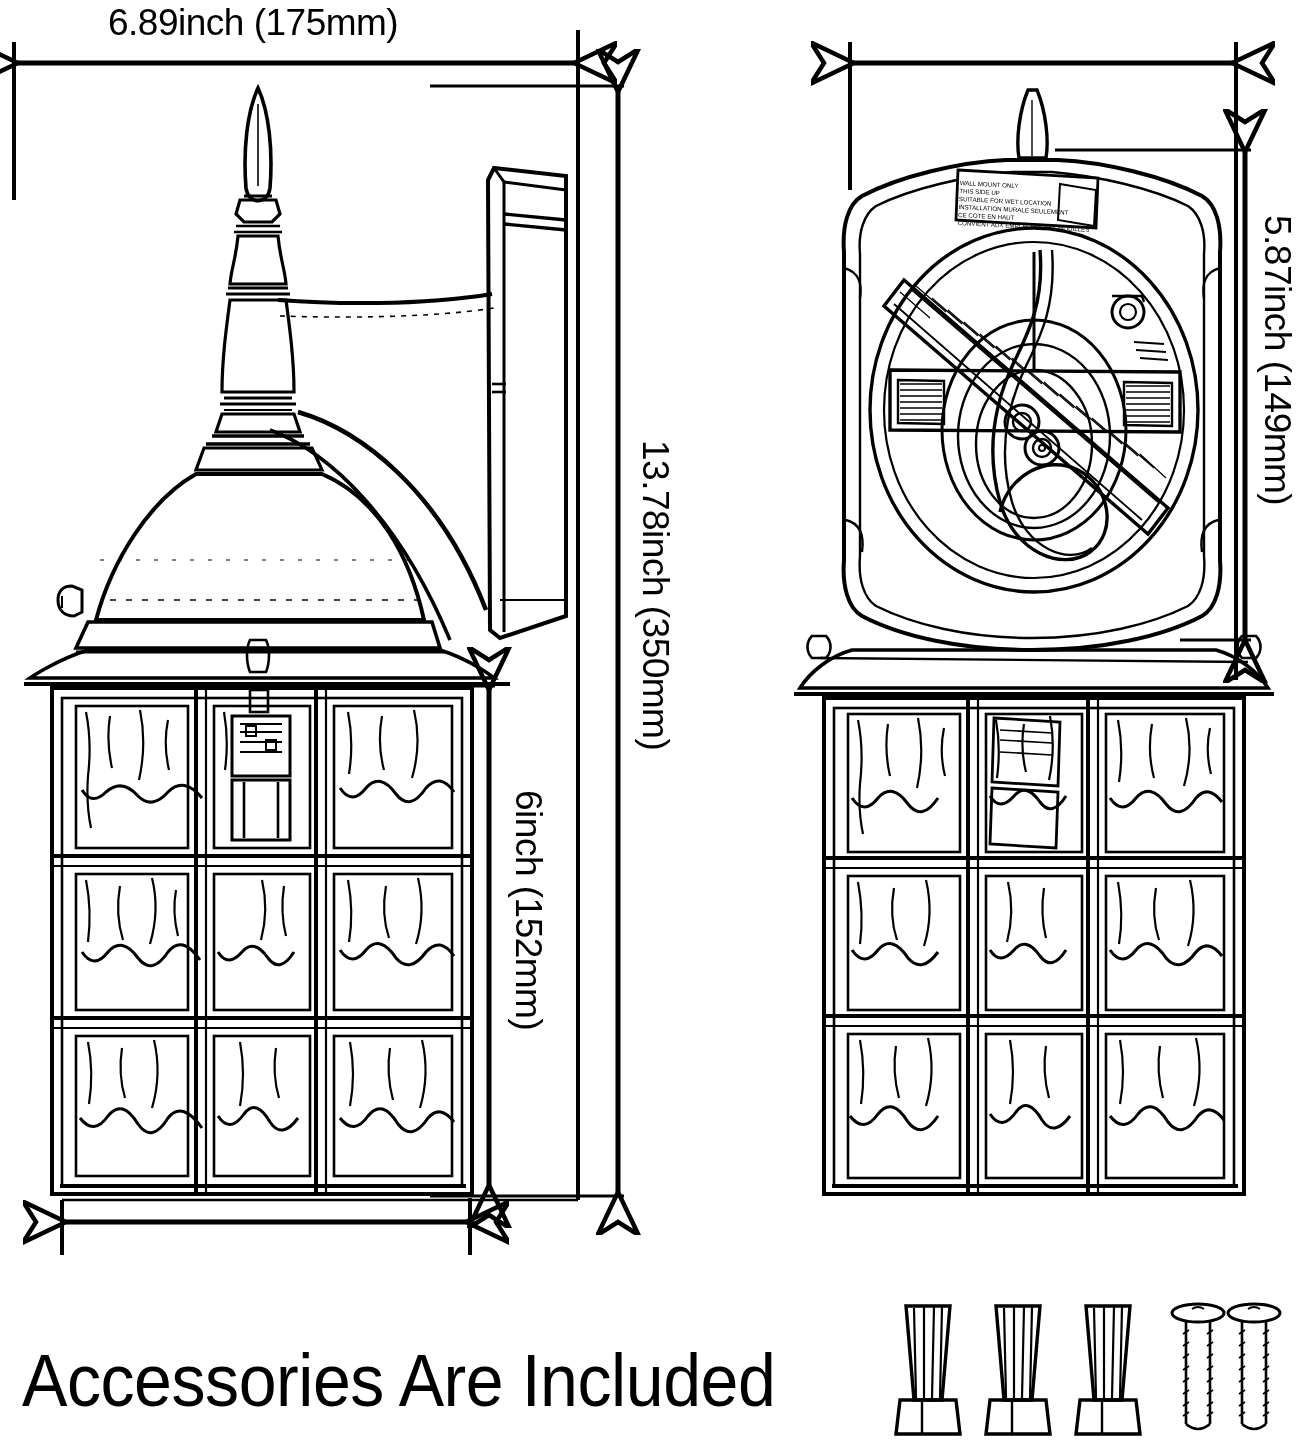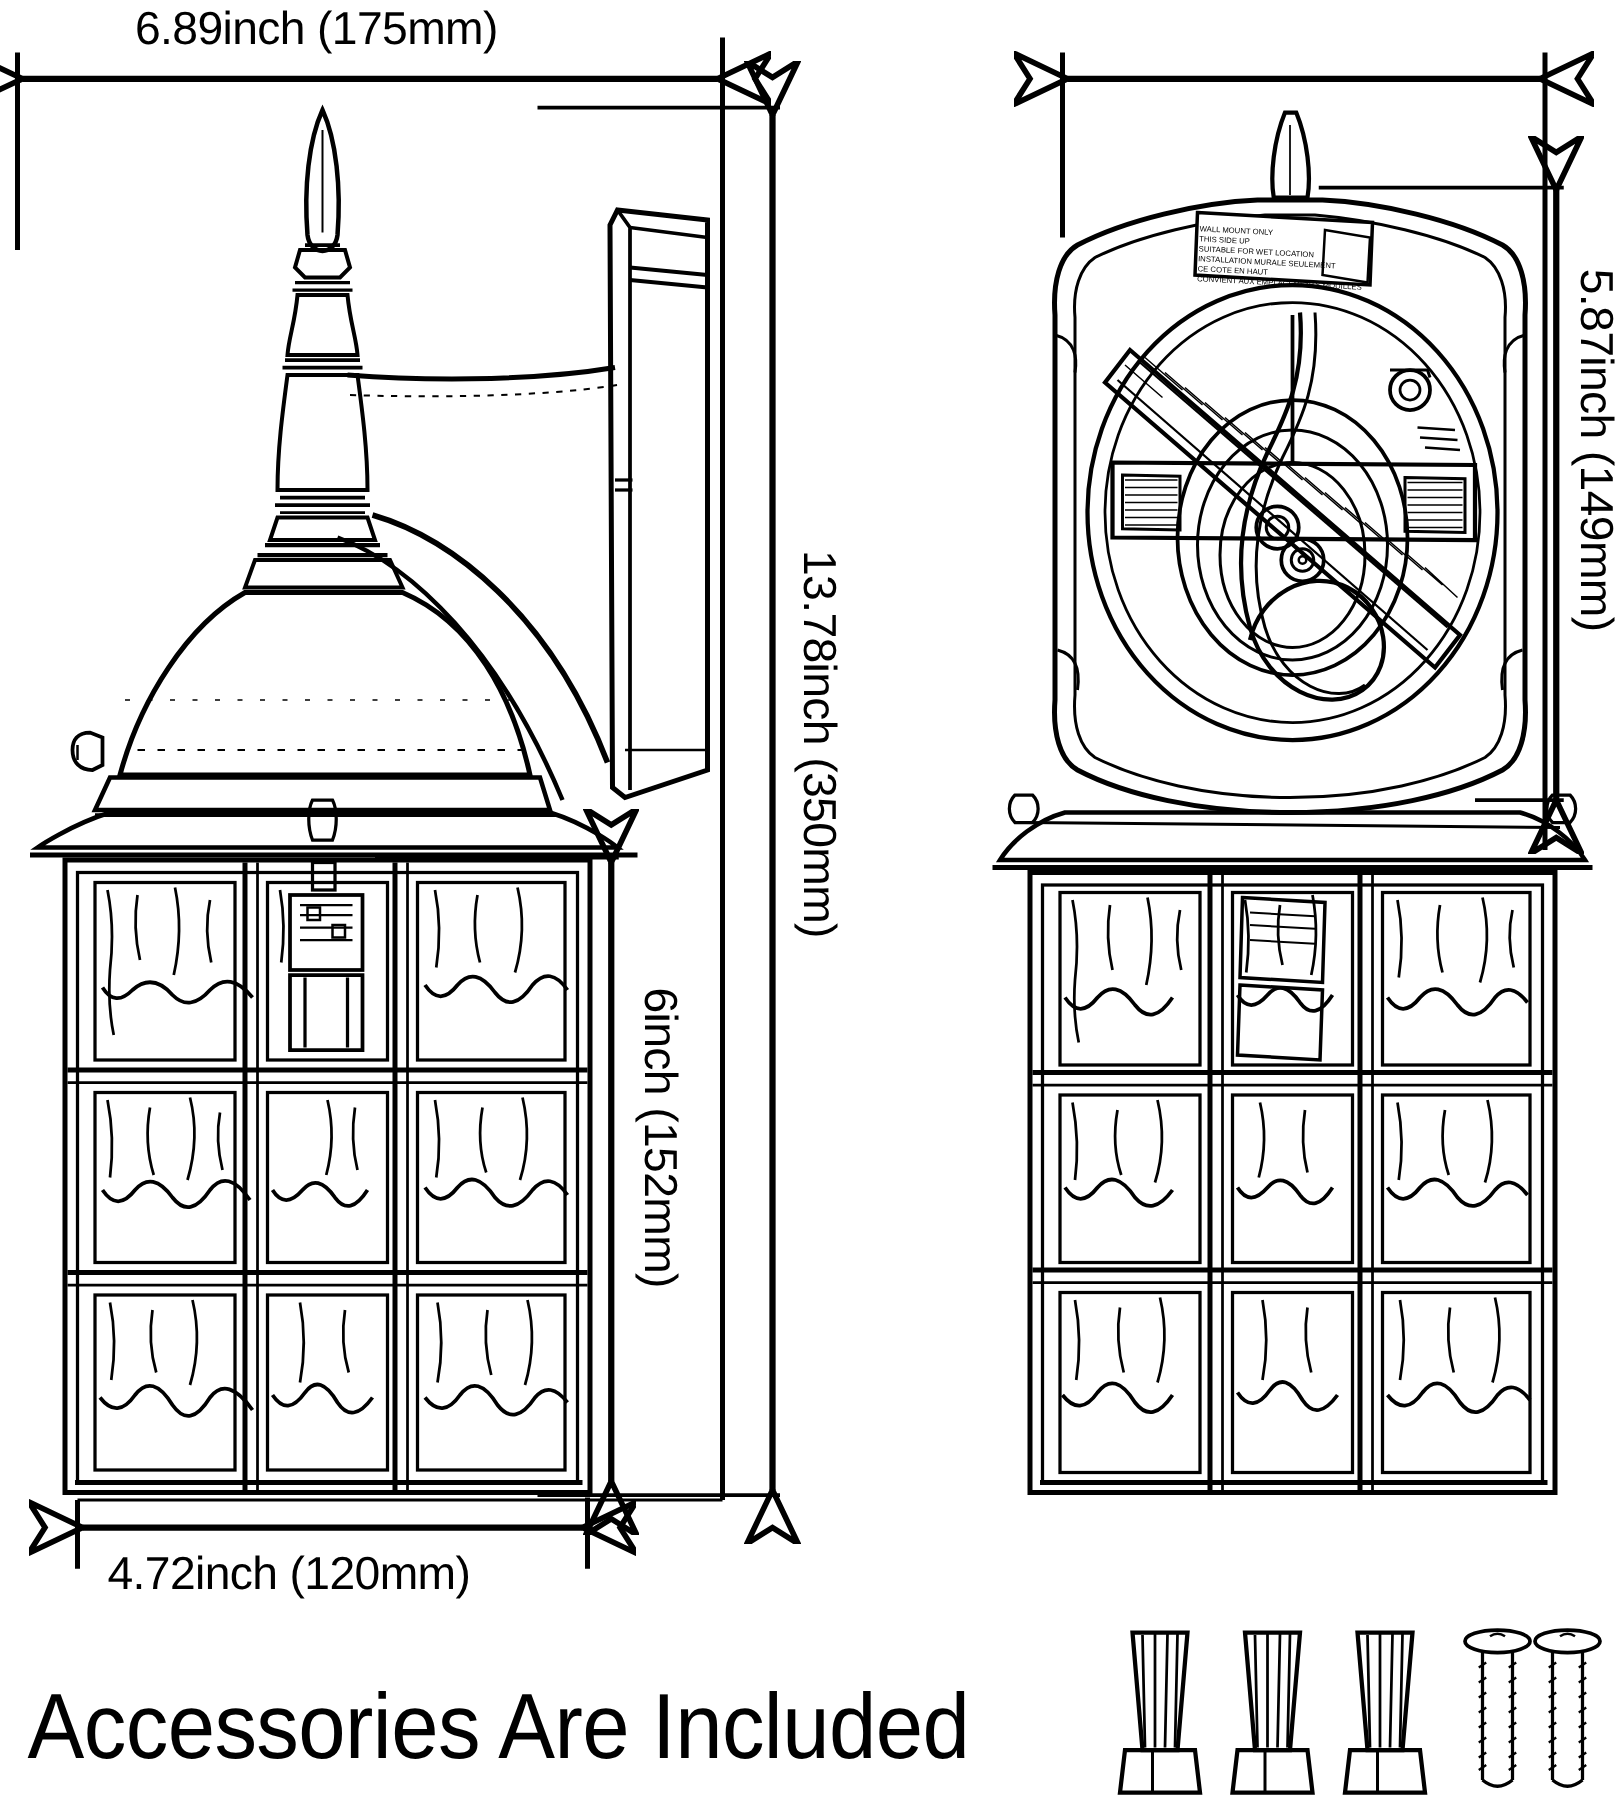--- a/index.html
+++ b/index.html
@@ -479,17 +479,16 @@
 
   <div class="dim-label" style="left:108px; top:4px;text-align:center;">6.89inch (175mm)</div>
 
 
   <div class="dim-label vert" style="left:674px; top:440px; transform:rotate(90deg);">13.78inch (350mm)</div>
 
   <div class="dim-label vert" style="left:547px; top:790px; transform:rotate(90deg);">6inch (152mm)</div>
 
   <div class="dim-label vert" style="left:1296px; top:215px; transform:rotate(90deg);">5.87inch (149mm)</div>
 
-  <div class="dim-label" style="left:86px; top:1240px;">4.72inch (120mm)</div>
 
   <div id="accessories-caption">Accessories Are Included</div>
 
 </div>
 
 </body></html>

